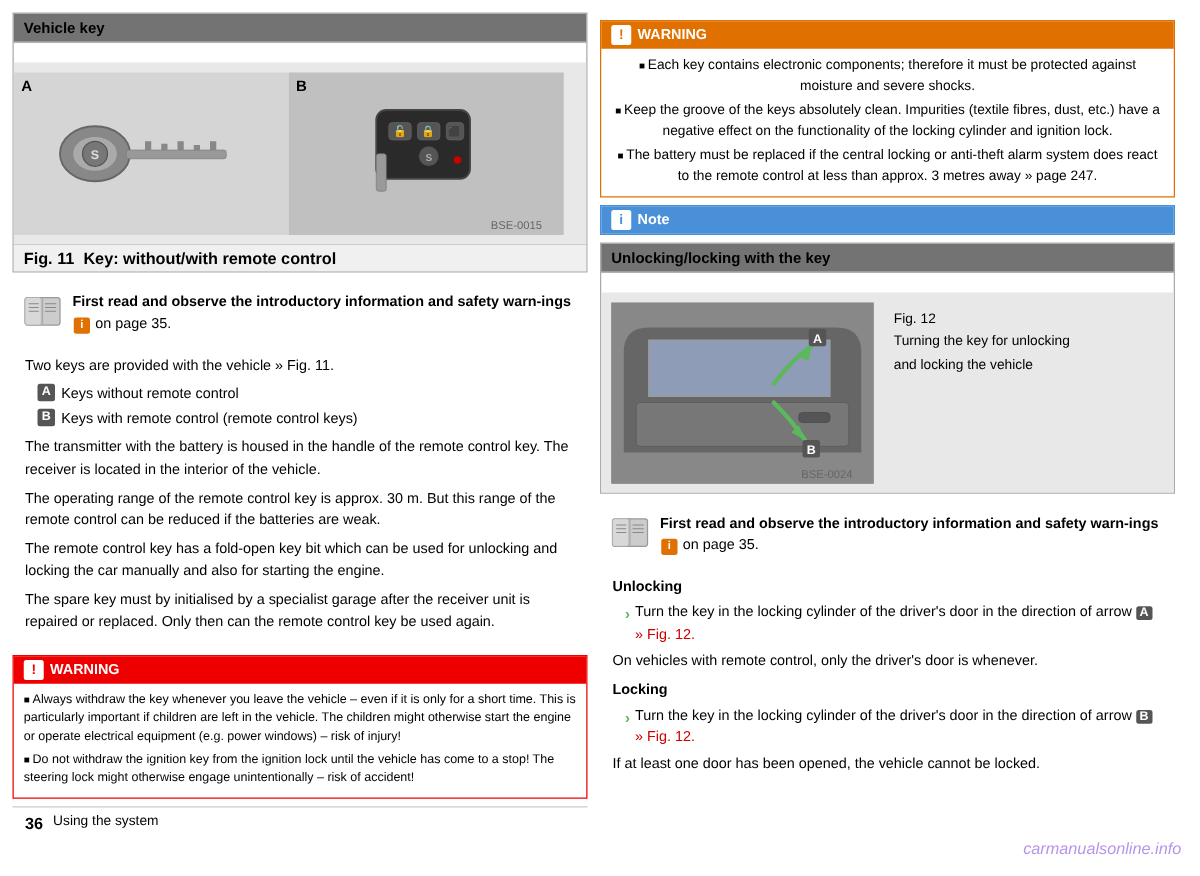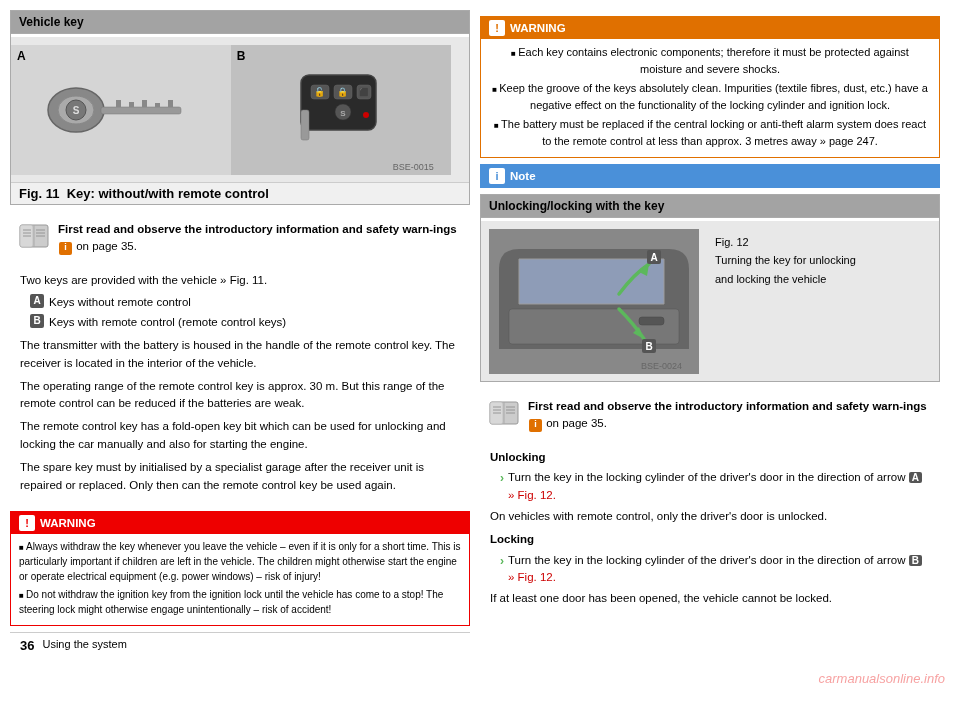--- a/index.html
+++ b/index.html
@@ -21,26 +21,26 @@
     }
     .left-column {
       width: 460px;
       flex-shrink: 0;
     }
     .right-column {
       width: 460px;
       flex-shrink: 0;
     }
     .section-header {
-      background: #a3a3a3;
+      background: #737373;
       padding: 4px 8px;
       font-size: 12px;
       font-weight: bold;
       border: 1px solid #aaa;
-      margin-bottom: 3px;
+      margin-bottom: 16px;
     }
     .section-box {
       border: 1px solid #aaa;
       margin-bottom: 10px;
     }
     .section-box .section-header {
       border: none;
       border-bottom: 1px solid #aaa;
     }
     .image-area {
@@ -233,21 +233,21 @@
       height: 13px;
       border-radius: 2px;
       margin: 0 1px;
     }
     .watermark {
       position: fixed;
       bottom: 15px;
       right: 15px;
       opacity: 0.5;
       font-size: 13px;
-      color: #ef4444;
+      color: #6d28d9;
       font-style: italic;
     }
     .key-image-left {
       width: 48%;
       height: 130px;
       background: #d5d5d5;
       display: flex;
       align-items: center;
       justify-content: center;
       position: relative;
@@ -542,21 +542,21 @@
     <div class="body-text">
       <p style="font-weight:bold; margin-bottom:3px;">Unlocking</p>
       <div class="action-item">
         <span class="arrow-prefix">›</span>
         <span>
           <span>Turn the key in the locking cylinder of the driver's door in the direction of arrow</span>
           <span class="key-badge">A</span>
           <span class="link-text">» Fig. 12.</span>
         </span>
       </div>
-      <p style="margin-bottom:5px;">On vehicles with remote control, only the driver's door is unlocked.</p>
+      <p style="margin-bottom:5px;">On vehicles with remote control, only the driver's door is whenever.</p>
 
       <p style="font-weight:bold; margin-bottom:3px;">Locking</p>
       <div class="action-item">
         <span class="arrow-prefix">›</span>
         <span>
           <span>Turn the key in the locking cylinder of the driver's door in the direction of arrow</span>
           <span class="key-badge">B</span>
           <span class="link-text">» Fig. 12.</span>
         </span>
       </div>

